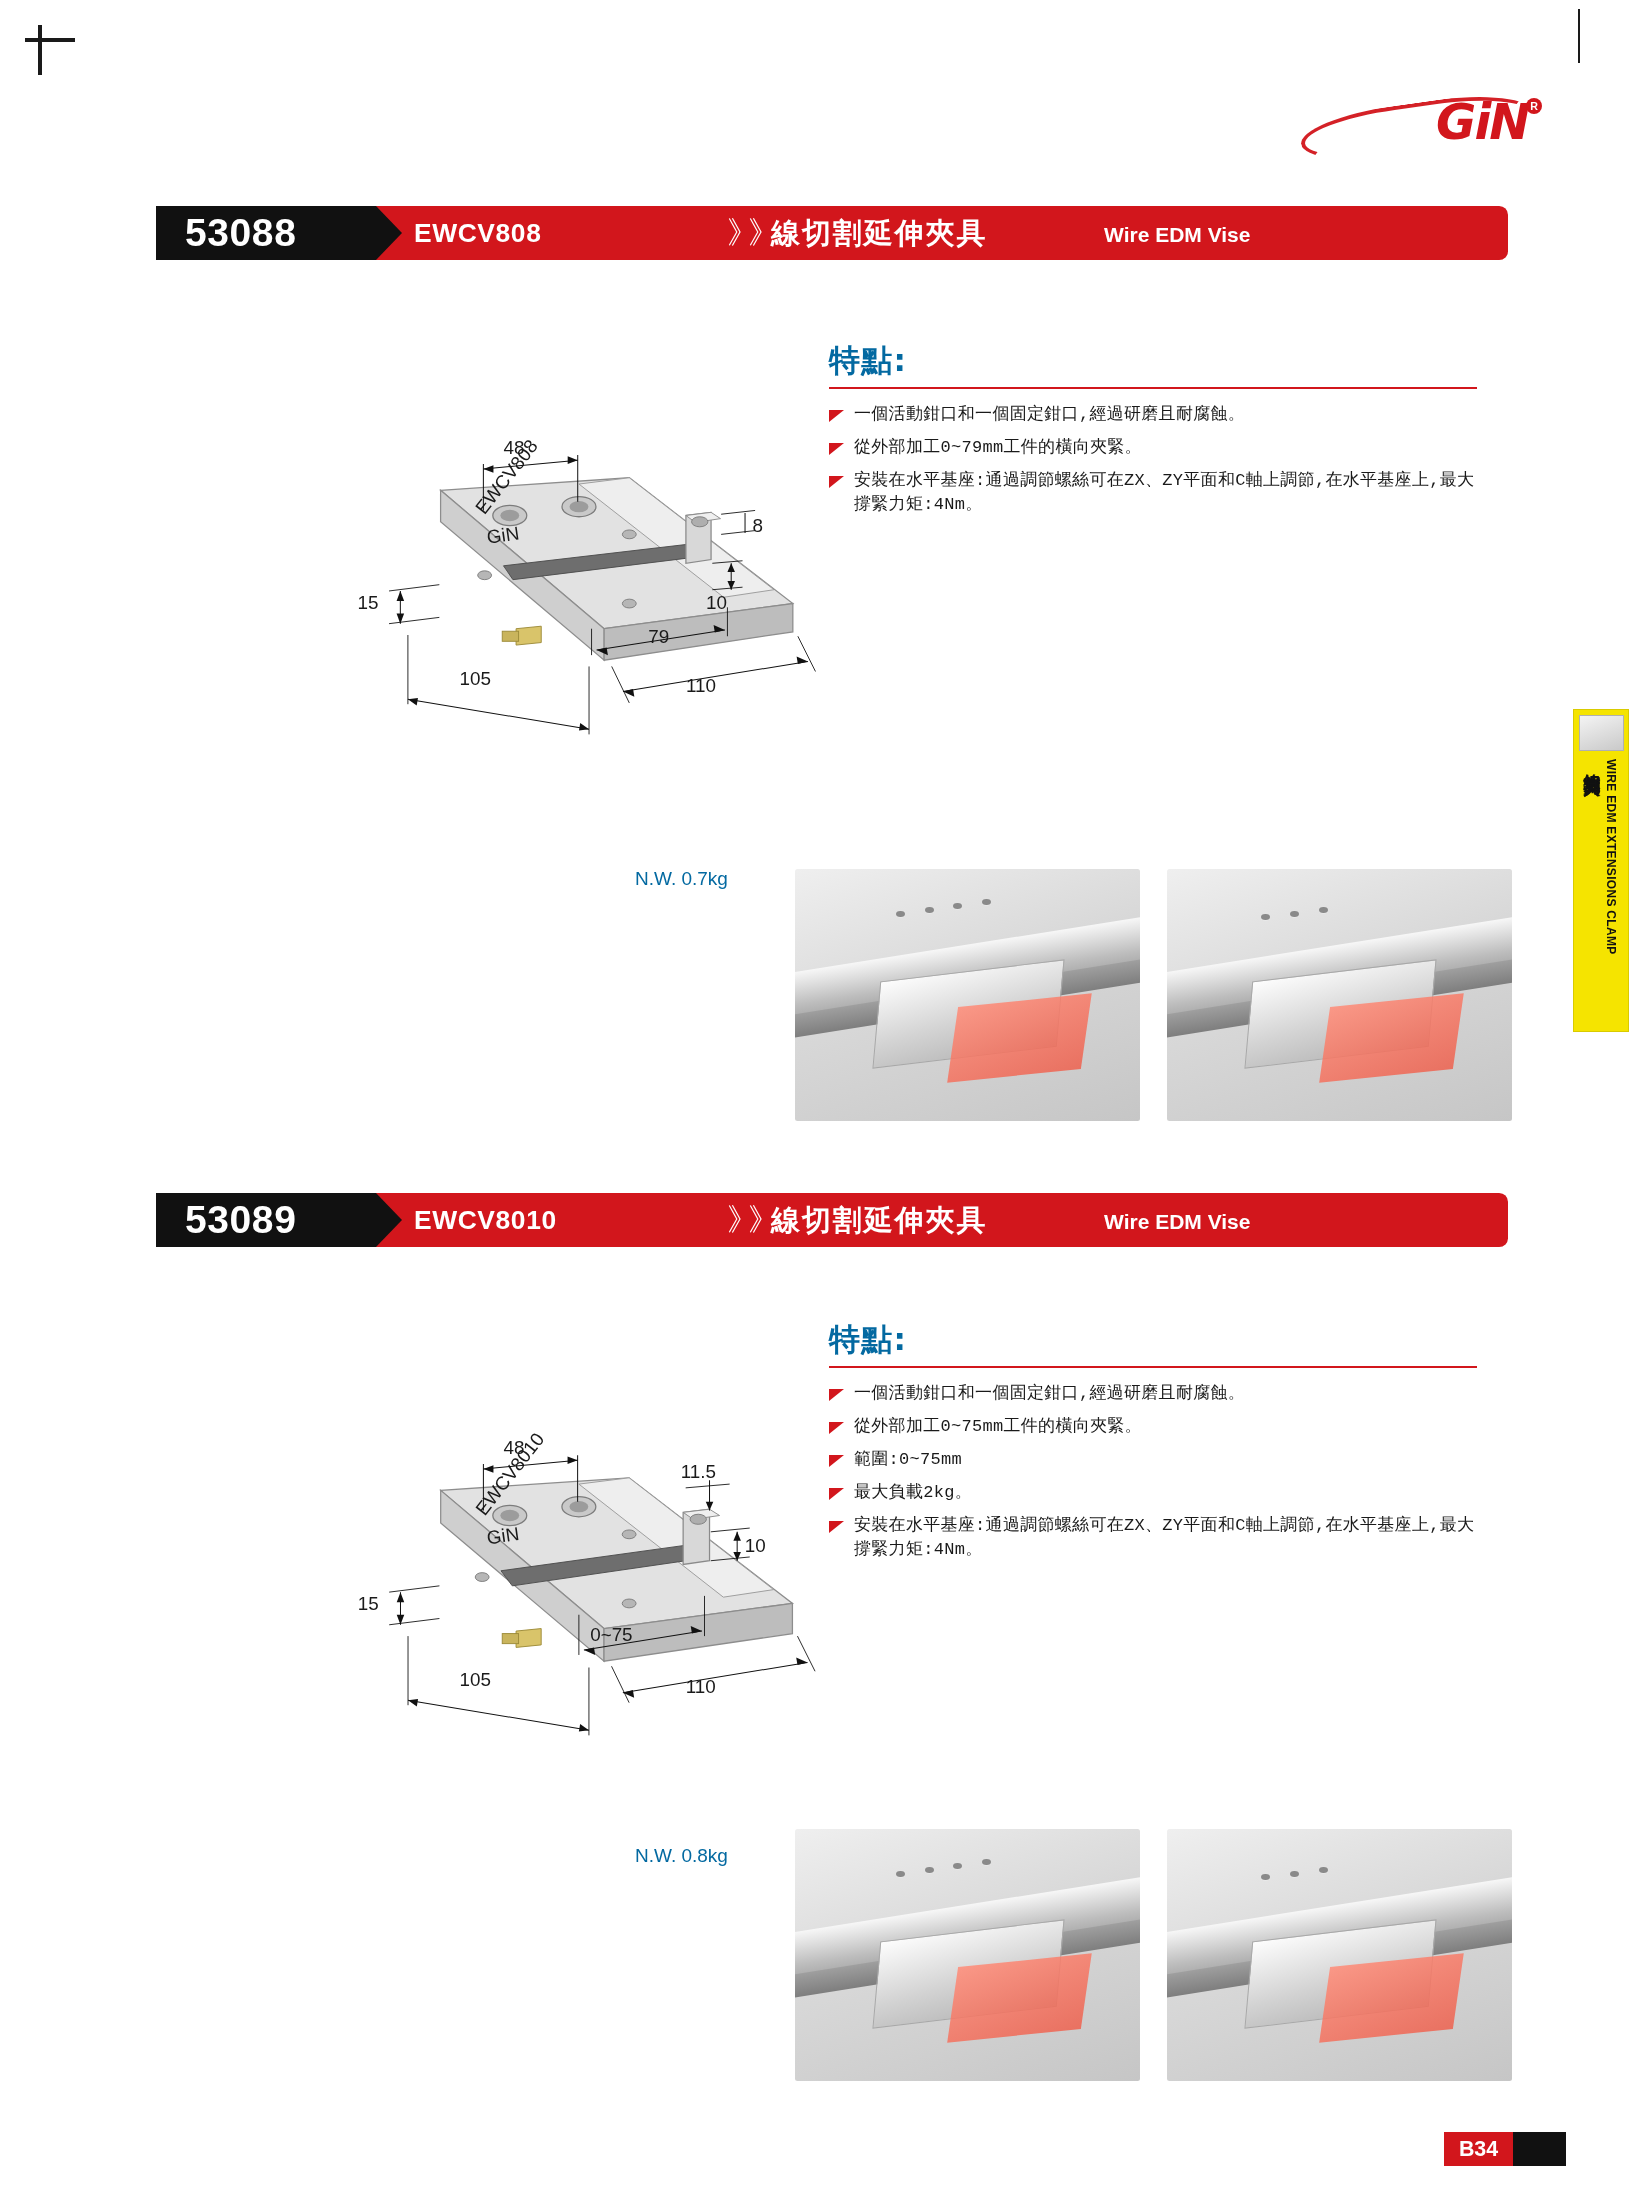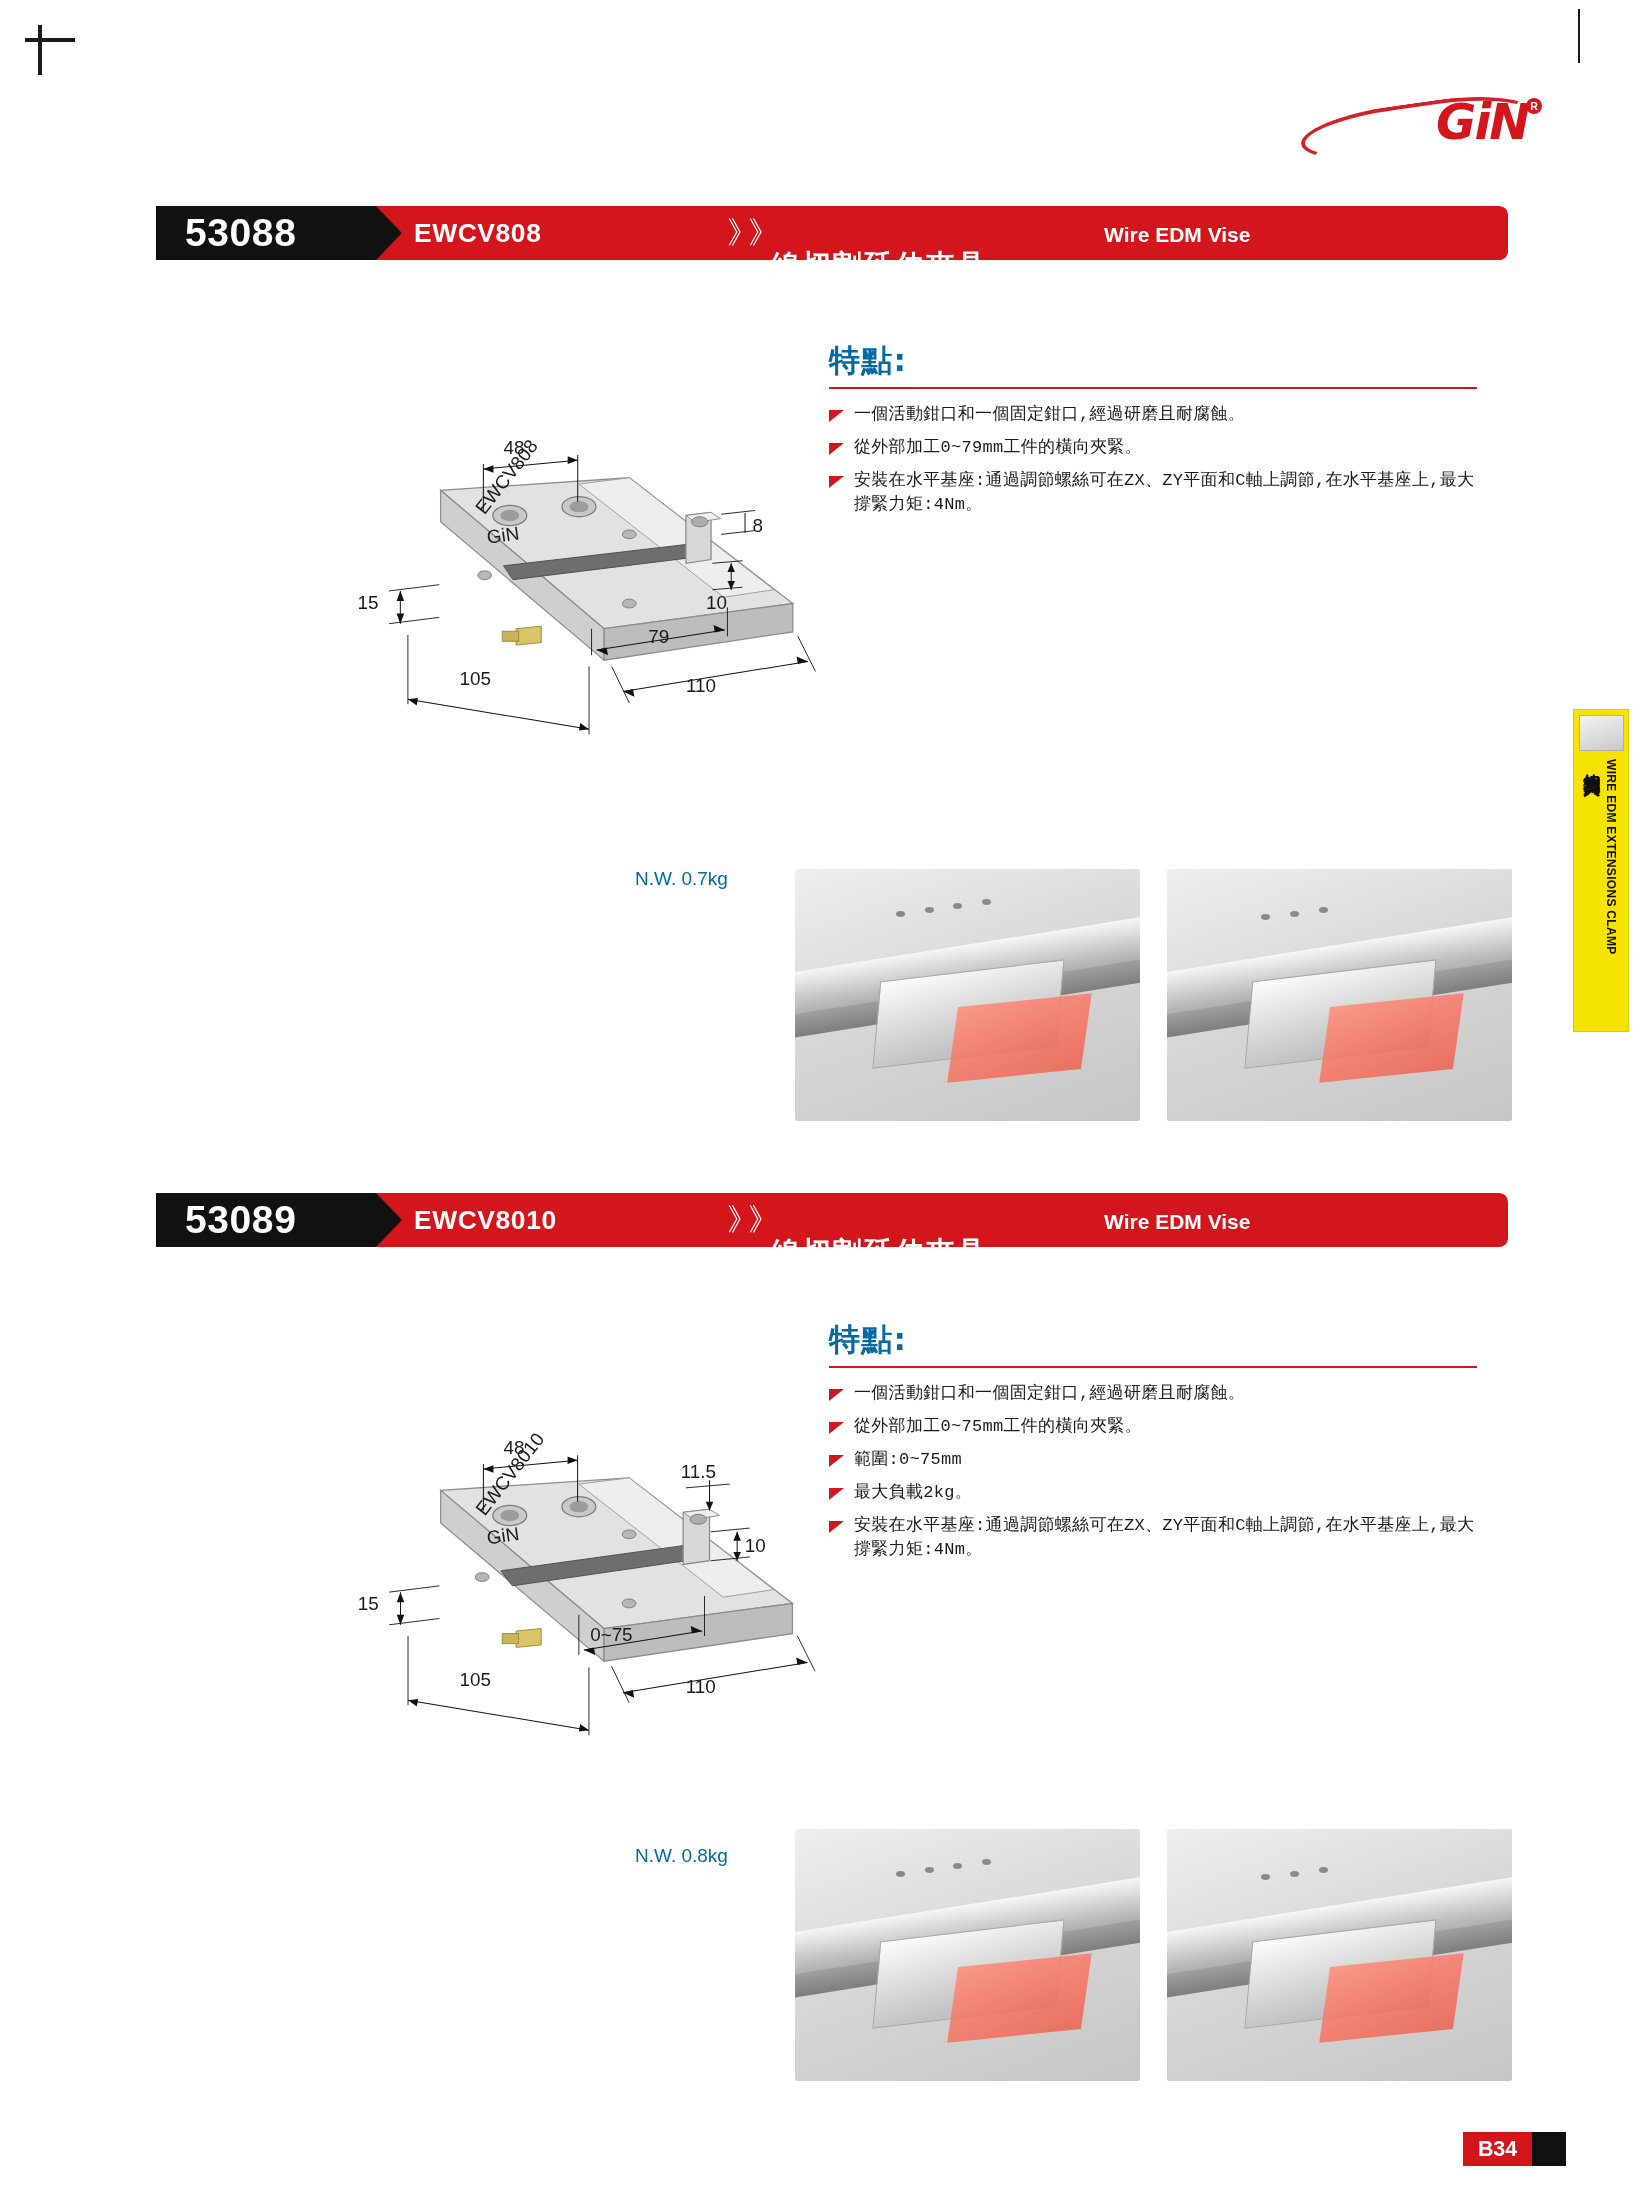--- a/index.html
+++ b/index.html
@@ -138,21 +138,20 @@
   .ph-cn {
     position: absolute;
     left: 615px;
     top: 0;
     line-height: 55px;
     color: #ffffff;
     font-size: 29px;
     font-weight: bold;
     font-family: Liberation Serif, serif;
     letter-spacing: 1.9px;
-    margin-top: 32px;
   }
   .ph-en {
     position: absolute;
     left: 948px;
     top: 0;
     line-height: 58px;
     color: #ffffff;
     font-size: 21px;
     font-weight: bold;
     text-align: right;
@@ -302,21 +301,21 @@
     font-weight: bold;
     color: #111;
     letter-spacing: 0.3px;
   }
 
   
   .page-num {
     position: absolute;
     right: 82px;
     bottom: 39px;
-    width: 103px;
+    width: 122px;
     height: 34px;
     background: #111111;
   }
   .page-num-red {
     position: absolute;
     left: 0; top: 0;
     width: 69px;
     height: 34px;
     background: #d2161c;
     color: #ffffff;

